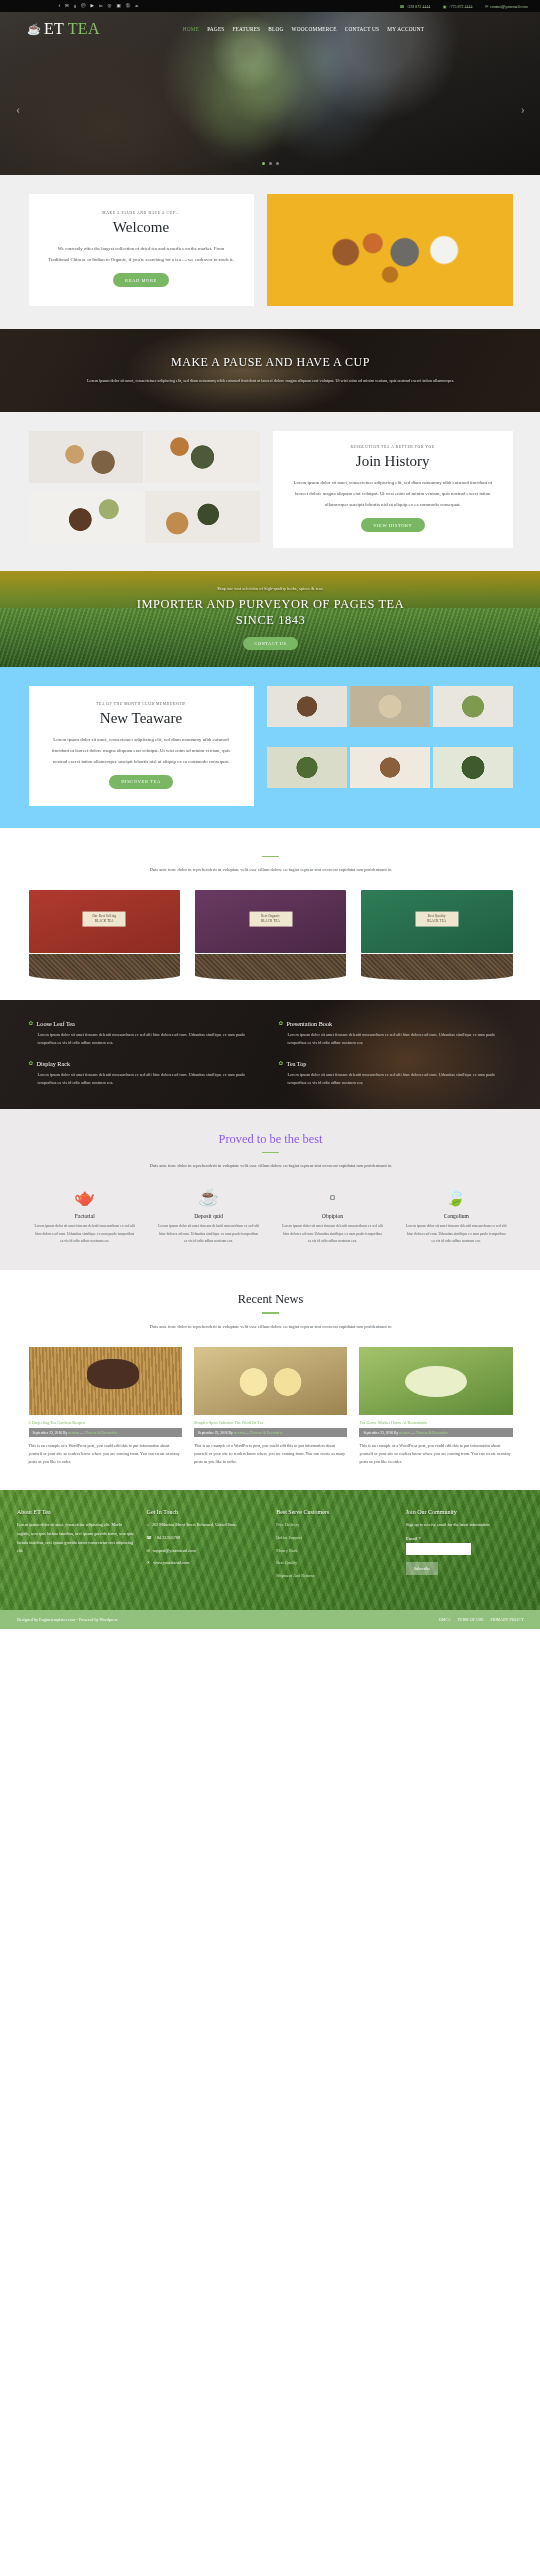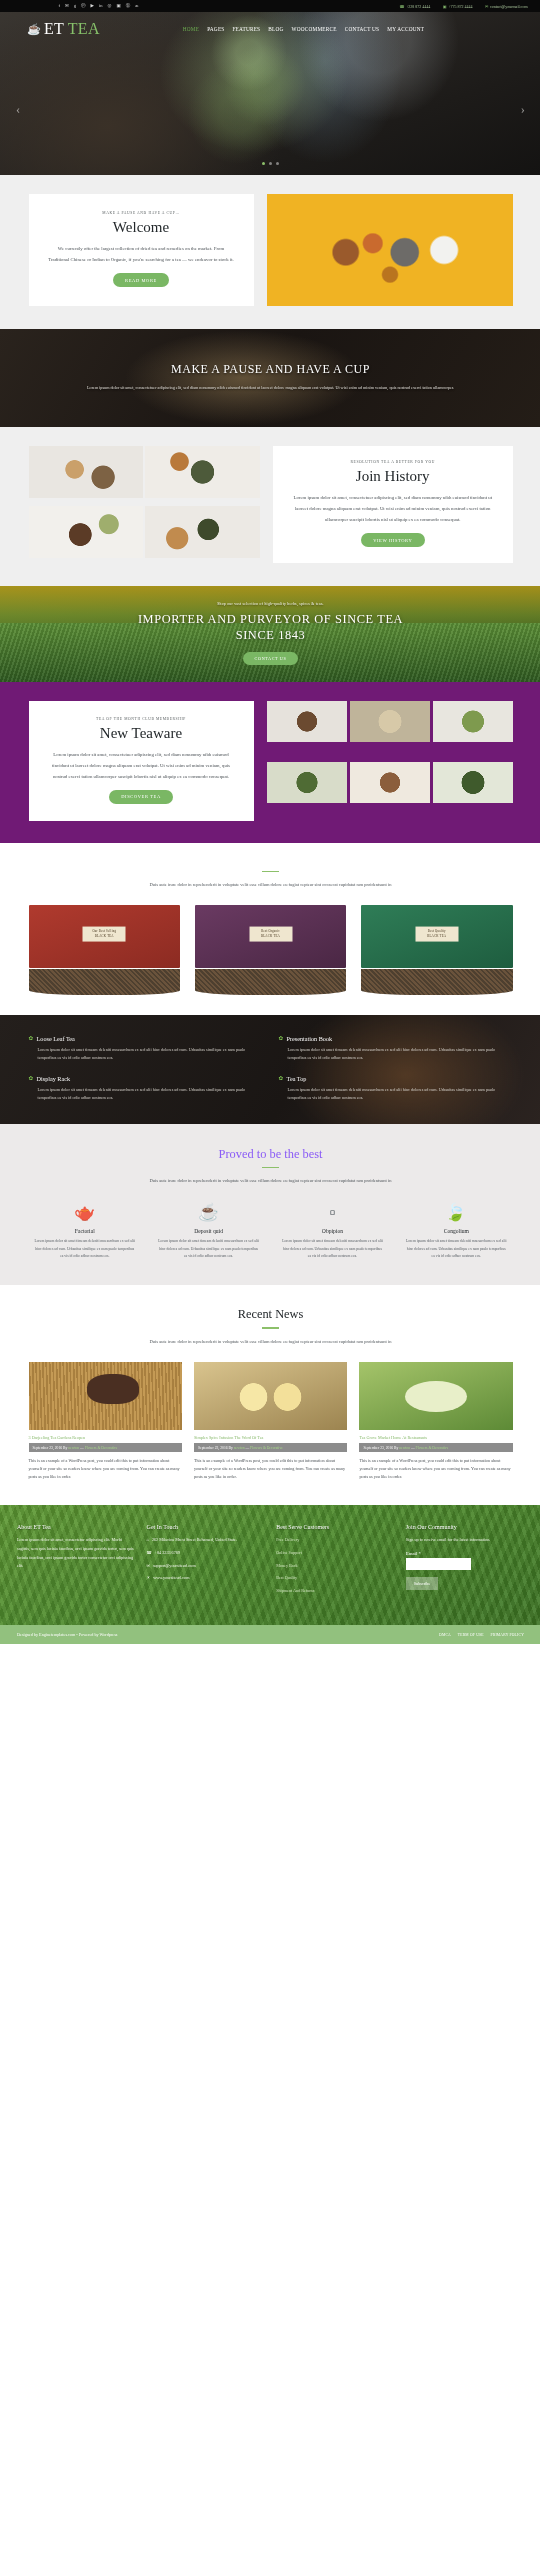--- a/index.html
+++ b/index.html
@@ -97,21 +97,21 @@
       radial-gradient(circle at 32% 52%, #9a5a2c 0 7%, transparent 8%),
       radial-gradient(circle at 43% 44%, #c96a2e 0 6%, transparent 7%),
       radial-gradient(circle at 56% 52%, #6d6b68 0 9%, transparent 10%),
       radial-gradient(circle at 72% 50%, #f2f2ef 0 7%, transparent 8%),
       radial-gradient(circle at 50% 72%, #b9741f 0 5%, transparent 6%),
       #f0b323;
   }
 
   
   .pause {
-    position:relative; height:98px; display:flex; flex-direction:column;
+    position:relative; height:83px; display:flex; flex-direction:column;
     justify-content:center; align-items:center; text-align:center;
     background:
       radial-gradient(ellipse 169px 68px at 45% 50%, rgba(180,150,100,.45), transparent 70%),
       linear-gradient(120deg,#2a231d 0%,#1a1512 50%,#241d17 100%);
   }
   .pause h2 {
     font-size:12px; color:#fff; letter-spacing:0.5px; font-weight:normal;
     text-shadow:0 1.1px 2.8px rgba(0,0,0,.8); font-family:"Liberation Serif",serif;
   }
   .pause p { margin-top:6.8px; width:389px; font-size:4.2px; line-height:2.1; color:#e3e0da; text-shadow:0 0.6px 1.7px rgba(0,0,0,.8); }
@@ -146,21 +146,21 @@
     position:relative; z-index:3; font-size:12.4px; color:#fff; font-weight:normal; line-height:1.35;
     letter-spacing:0.6px; text-shadow:0 1.1px 3.4px rgba(0,0,0,.55); font-family:"Liberation Serif",serif;
   }
   .px-btn {
     position:relative; z-index:3; display:inline-block; margin:8px auto 0; padding:4px 11.3px;
     background:#7ab764; color:#fff; border:none; border-radius:10px; font-size:4.2px; letter-spacing:0.6px;
     cursor:pointer; font-family:"Liberation Serif",serif;
   }
 
   
-  .teaware { background:#701a75; padding:19px 0 22.5px; }
+  .teaware { background:#7dd3fc; padding:19px 0 22.5px; }
   .teaware-row { display:flex; gap:13.5px; }
   .teaware-card { flex:0 0 225px; background:#fff; padding:16px 17px 17px; text-align:center; }
   .teaware-gallery { flex:1; display:grid; grid-template-columns:repeat(3,1fr); grid-template-rows:1fr 1fr; gap:2.8px; }
   .tcell { height:41px; }
   .t1{background:radial-gradient(circle at 50% 50%,#6b4a30 0 22%,transparent 23%),#e6e2dc;}
   .t2{background:radial-gradient(circle at 50% 50%,#d7c9a8 0 25%,transparent 26%),#bfb49a;}
   .t3{background:radial-gradient(circle at 50% 50%,#7e9a4e 0 24%,transparent 25%),#e8e6df;}
   .t4{background:radial-gradient(circle at 50% 50%,#4f6b34 0 23%,transparent 24%),#d8dcc9;}
   .t5{background:radial-gradient(circle at 50% 50%,#8b5e3c 0 22%,transparent 23%),#efe9df;}
   .t6{background:radial-gradient(circle at 50% 50%,#3f5a2c 0 25%,transparent 26%),#e3e7d8;}
@@ -320,21 +320,21 @@
       <h2 class="bigtitle">Join History</h2>
       <p class="body-text">Lorem ipsum dolor sit amet, consectetuer adipiscing elit, sed diam nonummy nibh euismod tincidunt ut laoreet dolore magna aliquam erat volutpat. Ut wisi enim ad minim veniam, quis nostrud exerci tation ullamcorper suscipit lobortis nisl ut aliquip ex ea commodo consequat.</p>
       <button class="btn-green">VIEW HISTORY</button>
     </div>
   </div>
 </section>
 
 <section class="parallax">
   <div class="px-eyebrow">Shop our vast selection of high-quality herbs, spices &amp; teas.</div>
   <h2 class="px-title">
-    <span>IMPORTER AND PURVEYOR OF SINCE TEA</span><br>
+    <span>IMPORTER AND PURVEYOR OF PAGES TEA</span><br>
     <span>SINCE 1843</span>
   </h2>
   <div><button class="px-btn">CONTACT US</button></div>
 </section>
 
 <section class="teaware">
   <div class="wrap teaware-row">
     <div class="teaware-card">
       <div class="eyebrow">TEA OF THE MONTH CLUB MEMBERSHIP</div>
       <h2 class="bigtitle">New Teaware</h2>

